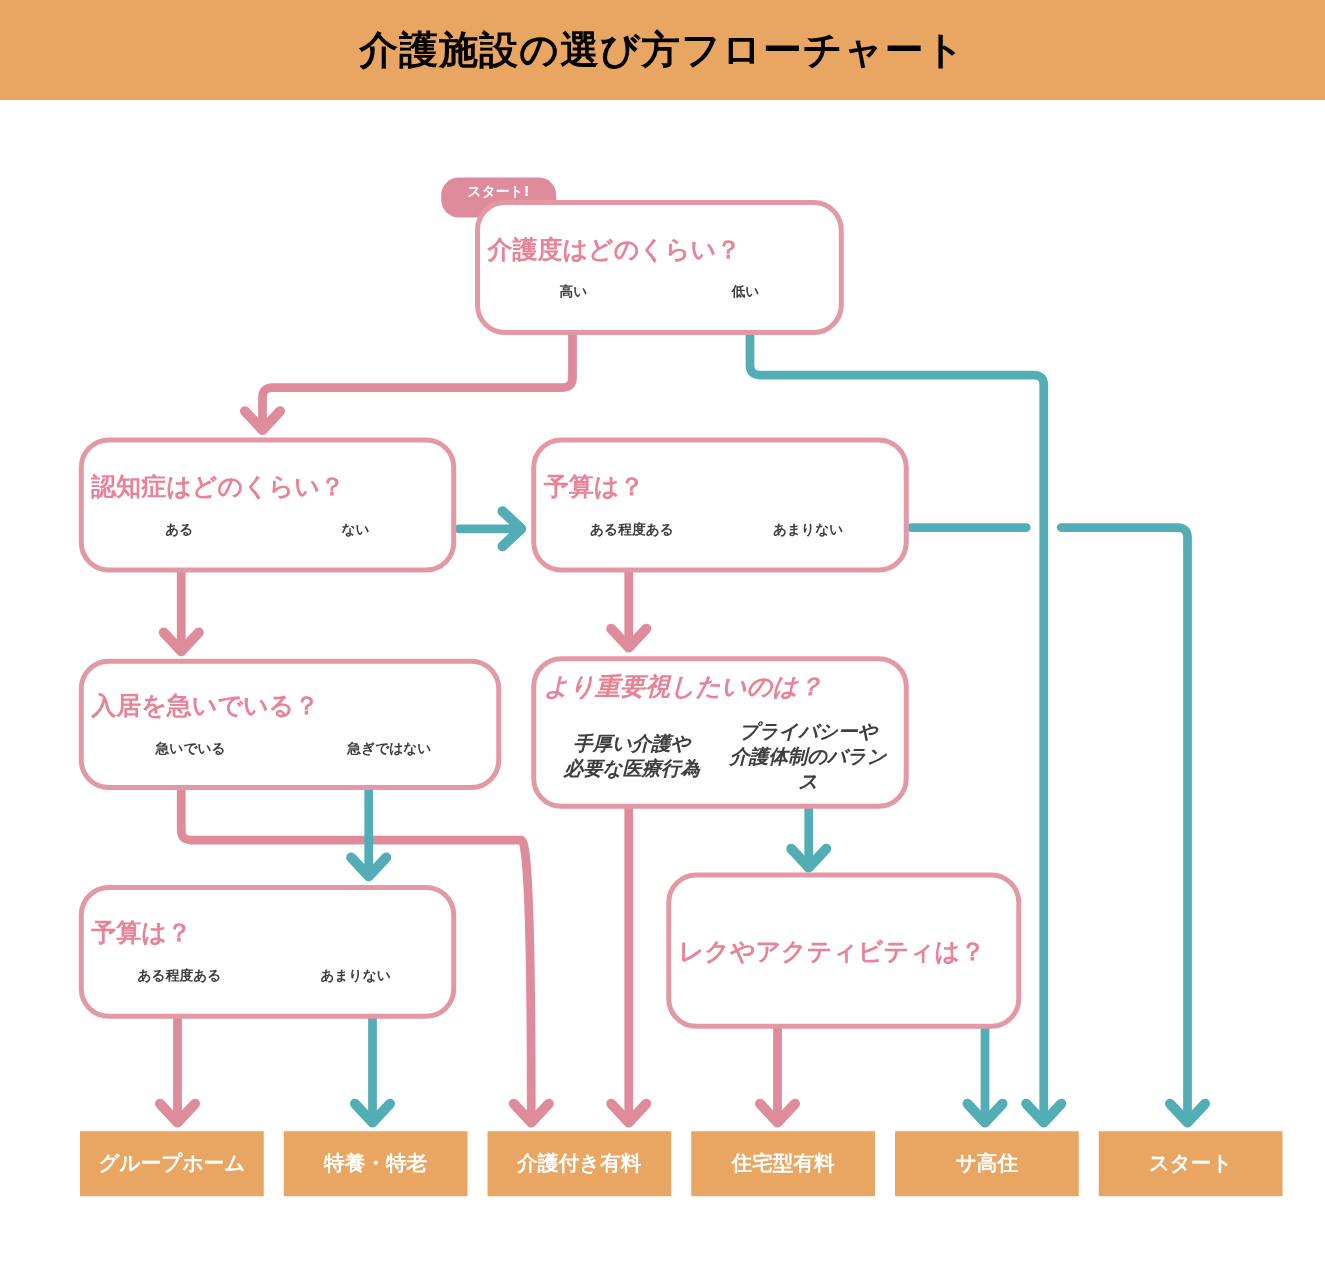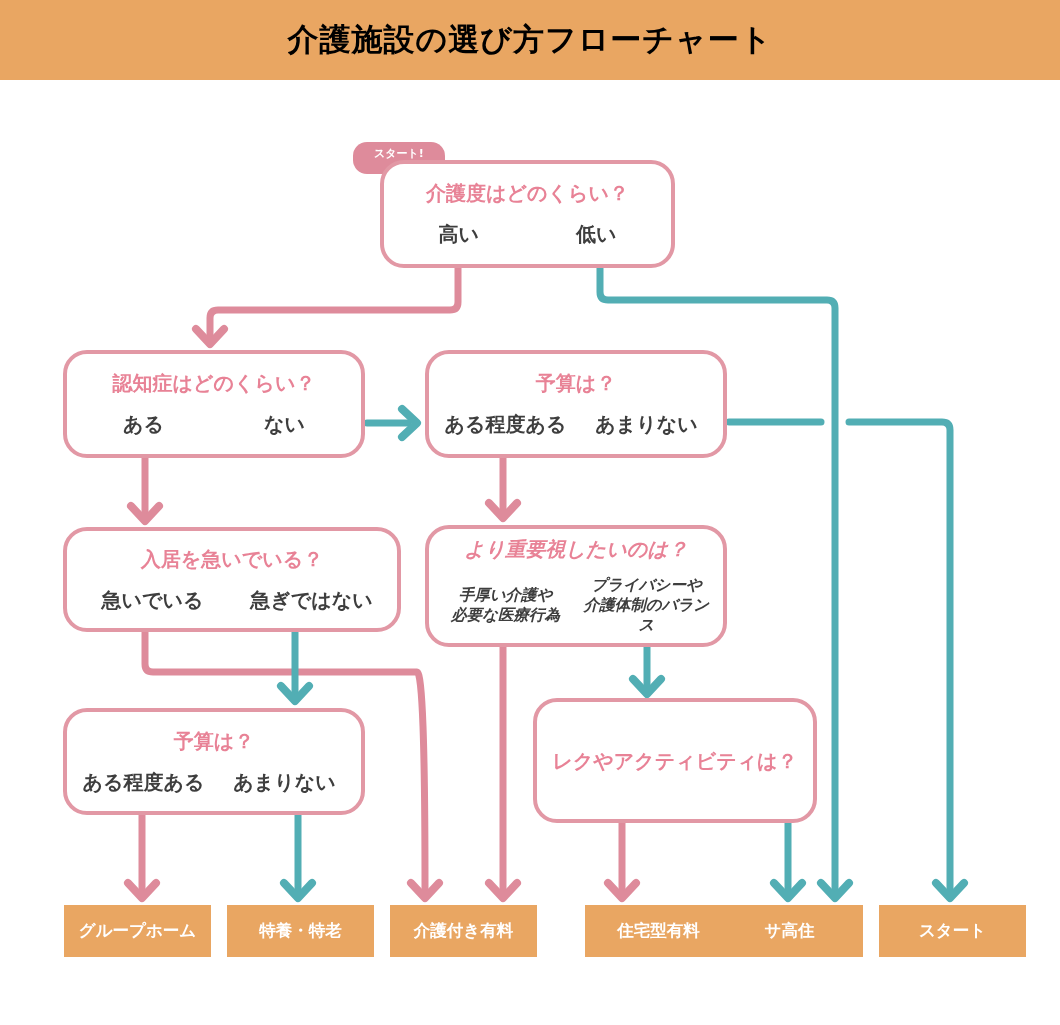--- a/index.html
+++ b/index.html
@@ -59,28 +59,28 @@
     display: flex; flex-direction: column;
     justify-content: center;
     gap: 16px;
     z-index: 2;
     padding: 4px 6px;
   }
   .qtitle {
     color: var(--pink-title);
     font-size: 20px;
     font-weight: bold;
-    text-align: center;
+    text-align: left;
     line-height: 1.2;
   }
   .opts { display: flex; flex-direction: row; align-items: center; }
   .opt {
     flex: 1;
     color: var(--text-dark);
-    font-size: 20px;
+    font-size: 11px;
     font-weight: bold;
     text-align: center;
     white-space: pre-line;
     line-height: 1.3;
   }
   .opt.small { font-size: 15.5px; }
   .result {
     position: absolute; top: 905px;
     width: 147px; height: 52px;
     background: var(--orange);
@@ -211,15 +211,15 @@
   </div>
 </div>
 
 <div class="qbox" style="left:533px; top:698px; width:284px; height:125px; gap:14px;">
   <div class="qtitle">レクやアクティビティは？</div>
 </div>
 
 <div class="result" style="left:64px;">グループホーム</div>
 <div class="result" style="left:227px;">特養・特老</div>
 <div class="result" style="left:390px;">介護付き有料</div>
-<div class="result" style="left:553px;margin-left:32px;">住宅型有料</div>
+<div class="result" style="left:553px;">住宅型有料</div>
 <div class="result" style="left:716px;">サ高住</div>
 <div class="result" style="left:879px;">スタート</div>
 
 </body></html>

